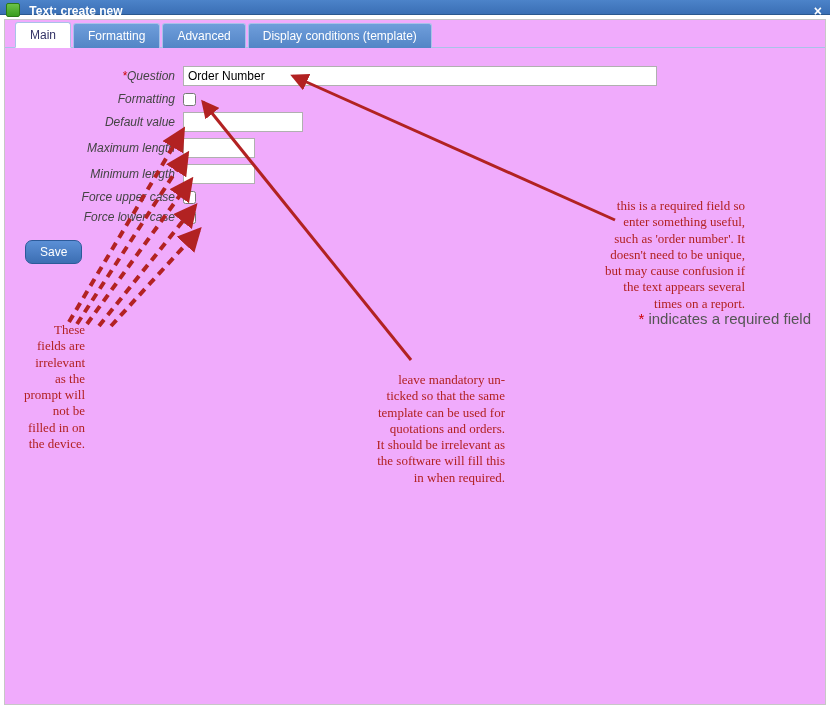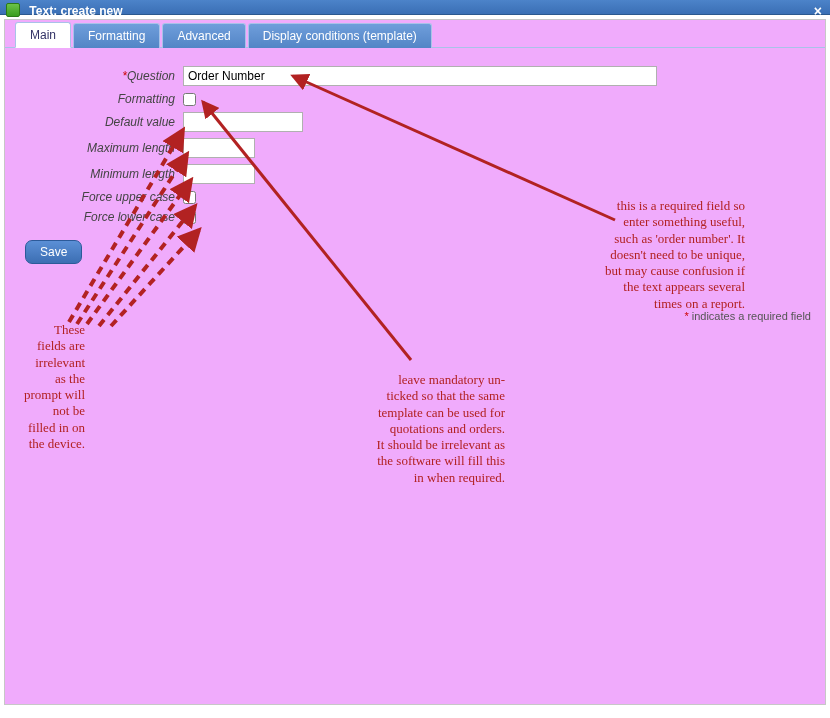--- a/index.html
+++ b/index.html
@@ -109,21 +109,21 @@
     border: 1px solid #2c5a99;
     border-radius: 7px;
     padding: 4px 14px;
     cursor: pointer;
     font-size: 12px;
   }
   .req-note {
     position: absolute;
     right: 14px;
     top: 290px;
-    font-size: 11px;
+    font-size: 15px;
     color: #555;
   }
   
   .annot {
     position: absolute;
     color: #b22222;
     font-family: "Comic Sans MS", "Segoe Script", cursive;
     font-size: 13px;
     text-align: right;
     line-height: 1.25;

